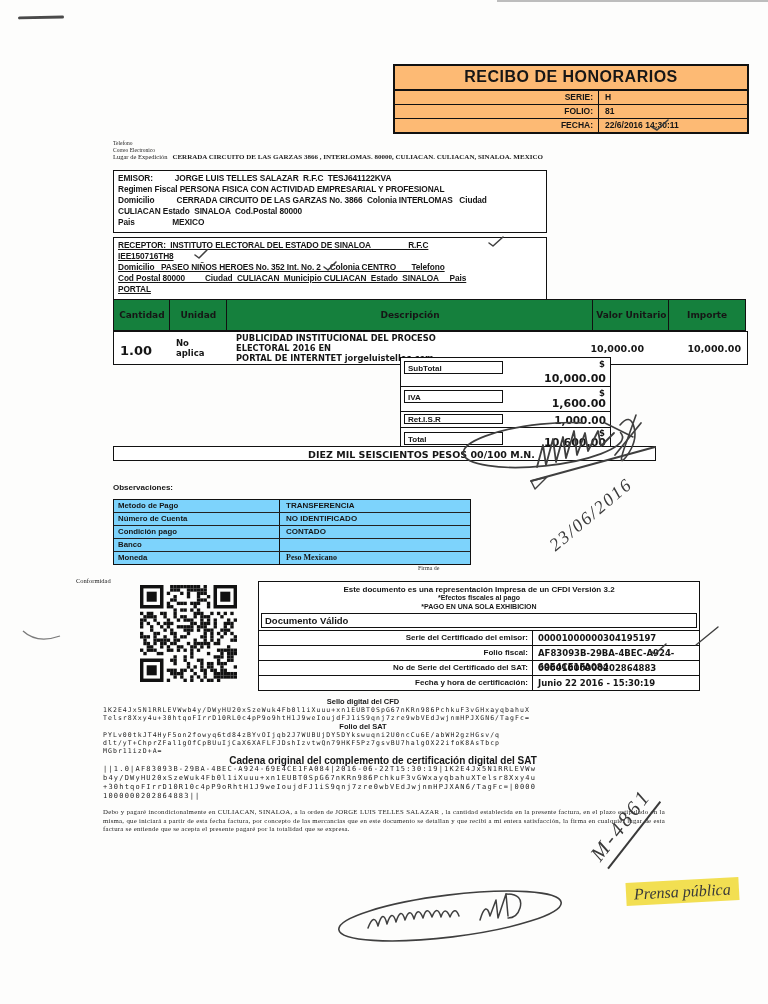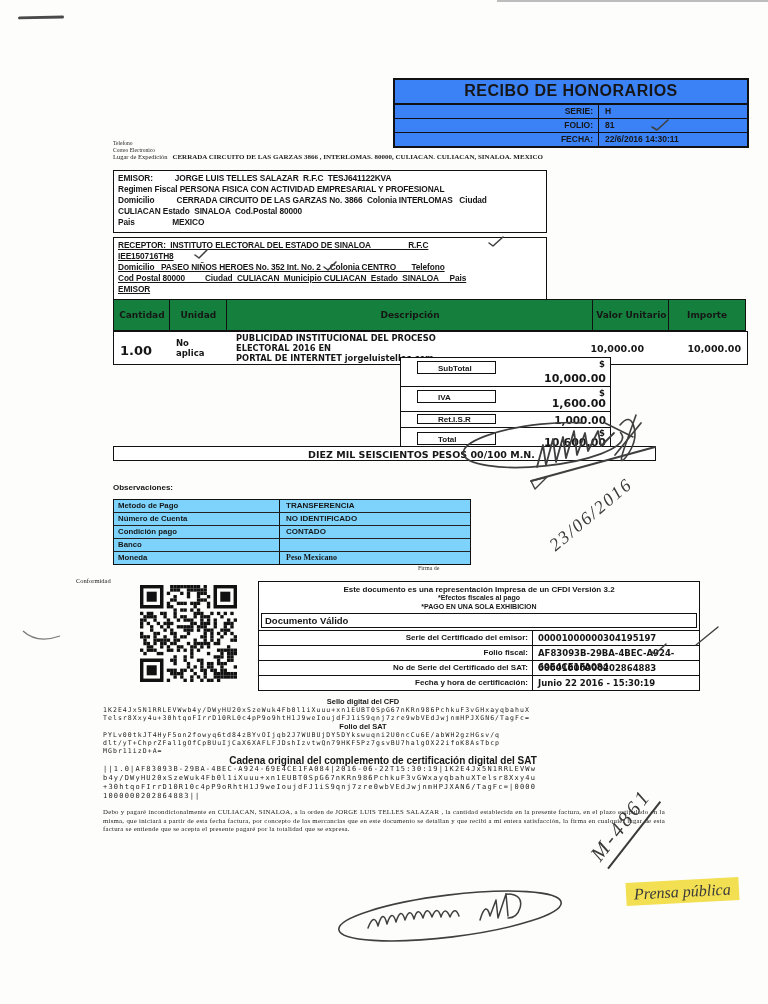--- a/index.html
+++ b/index.html
@@ -5,21 +5,21 @@
   html,body{margin:0;padding:0;background:#e8e8e6;}
   .page{position:relative;width:768px;height:1004px;background:#fdfdfc;margin:0 auto;overflow:hidden;
         font-family:"Liberation Sans",sans-serif;color:#161616;}
   .abs{position:absolute;}
   .pre{white-space:pre;}
   .serif{font-family:"Liberation Serif",serif;}
   .mono{font-family:"DejaVu Sans Mono",monospace;}
   .hand{font-family:cursive;font-style:italic;color:#3a3a3a;}
 
   
-  .hdr-box{left:393px;top:78px;width:352px;border:2px solid #111;background:#3b82f6;}
+  .hdr-box{left:393px;top:64px;width:352px;border:2px solid #111;background:#fdba74;}
   .hdr-title{border-bottom:2px solid #111;font-weight:bold;font-size:16px;letter-spacing:.5px;
              text-align:center;padding:2px 0 3px 0;font-family:"Liberation Sans",sans-serif;}
   .hdr-row{display:flex;height:13px;border-bottom:1.6px solid #111;font-size:8.5px;font-weight:bold;}
   .hdr-row:last-child{border-bottom:none;}
   .hdr-row .lbl{width:190px;text-align:right;padding-right:5px;border-right:1.6px solid #111;line-height:13px;padding-left:8px;}
   .hdr-row .val{padding-left:6px;line-height:13px;}
 
   
   .exp{left:113px;top:140px;font-size:5.5px;color:#222;line-height:6.5px;}
   .exp .row3{font-size:6.5px;margin-top:1px;}
@@ -34,22 +34,22 @@
               justify-content:center;text-align:center;font-weight:bold;font-size:9px;
               font-family:"DejaVu Sans",sans-serif;line-height:10px;background:#15803d;}
   .it-head .c:first-child{margin-left:0;}
   .it-row{left:113px;top:331px;width:633px;height:32px;border:1.9px solid #111;background:#fff;}
   .it-row span{position:absolute;font-weight:bold;font-family:"DejaVu Sans",sans-serif;}
 
   
   .tot-box{left:400px;top:357px;width:209px;border:1.9px solid #111;background:#fff;}
   .tot-row{position:relative;border-bottom:1.6px solid #111;}
   .tot-row:last-child{border-bottom:none;}
-  .tot-lblbox{position:absolute;left:16px;top:3px;width:79px;height:13px;border:1.4px solid #111;
-              font-size:8px;font-weight:bold;line-height:13px;padding-left:20px;box-sizing:border-box;}
+  .tot-lblbox{position:absolute;left:3px;top:3px;width:99px;height:13px;border:1.4px solid #111;
+              font-size:8px;font-weight:bold;line-height:13px;padding-left:3px;box-sizing:border-box;}
   .tot-cur{position:absolute;right:5px;top:1px;font-size:8.5px;font-weight:bold;font-family:"DejaVu Sans",sans-serif;}
   .tot-val{position:absolute;right:4px;bottom:1px;font-size:11px;font-weight:bold;font-family:"DejaVu Sans",sans-serif;}
 
   .words-bar{left:113px;top:446px;width:543px;height:15px;border:1.6px solid #111;text-align:center;
              font-family:"DejaVu Sans",sans-serif;font-weight:bold;font-size:9.5px;line-height:15px;
              padding-left:74px;box-sizing:border-box;background:#fff;}
 
   .obs{left:113px;top:483px;font-size:8px;font-weight:bold;}
 
   .pay-box{left:113px;top:499px;width:356px;border:1.6px solid #111;background:#7dd3fc;}
@@ -128,21 +128,21 @@
     <div class="pre">Domicilio          CERRADA CIRCUITO DE LAS GARZAS No. 3866  Colonia INTERLOMAS   Ciudad</div>
     <div class="pre">CULIACAN Estado  SINALOA  Cod.Postal 80000</div>
     <div class="pre">Pais                 MEXICO</div>
   </div>
 
   <div class="abs party-box" style="top:237px;height:58px;text-decoration:underline;">
     <div class="pre">RECEPTOR:  INSTITUTO ELECTORAL DEL ESTADO DE SINALOA                 R.F.C</div>
     <div class="pre">IEE150716TH8</div>
     <div class="pre">Domicilio   PASEO NIÑOS HEROES No. 352 Int. No. 2    Colonia CENTRO       Telefono</div>
     <div class="pre">Cod Postal 80000         Ciudad  CULIACAN  Municipio CULIACAN  Estado  SINALOA     Pais</div>
-    <div class="pre">EMISOR</div>
+    <div class="pre">PORTAL</div>
   </div>
 
   <div class="abs it-head">
     <div class="c" style="width:56px;">Cantidad</div>
     <div class="c" style="width:57px;">Unidad</div>
     <div class="c" style="width:368px;">Descripción</div>
     <div class="c" style="width:76px;">Valor Unitario</div>
     <div class="c" style="width:76px;">Importe</div>
   </div>
 

